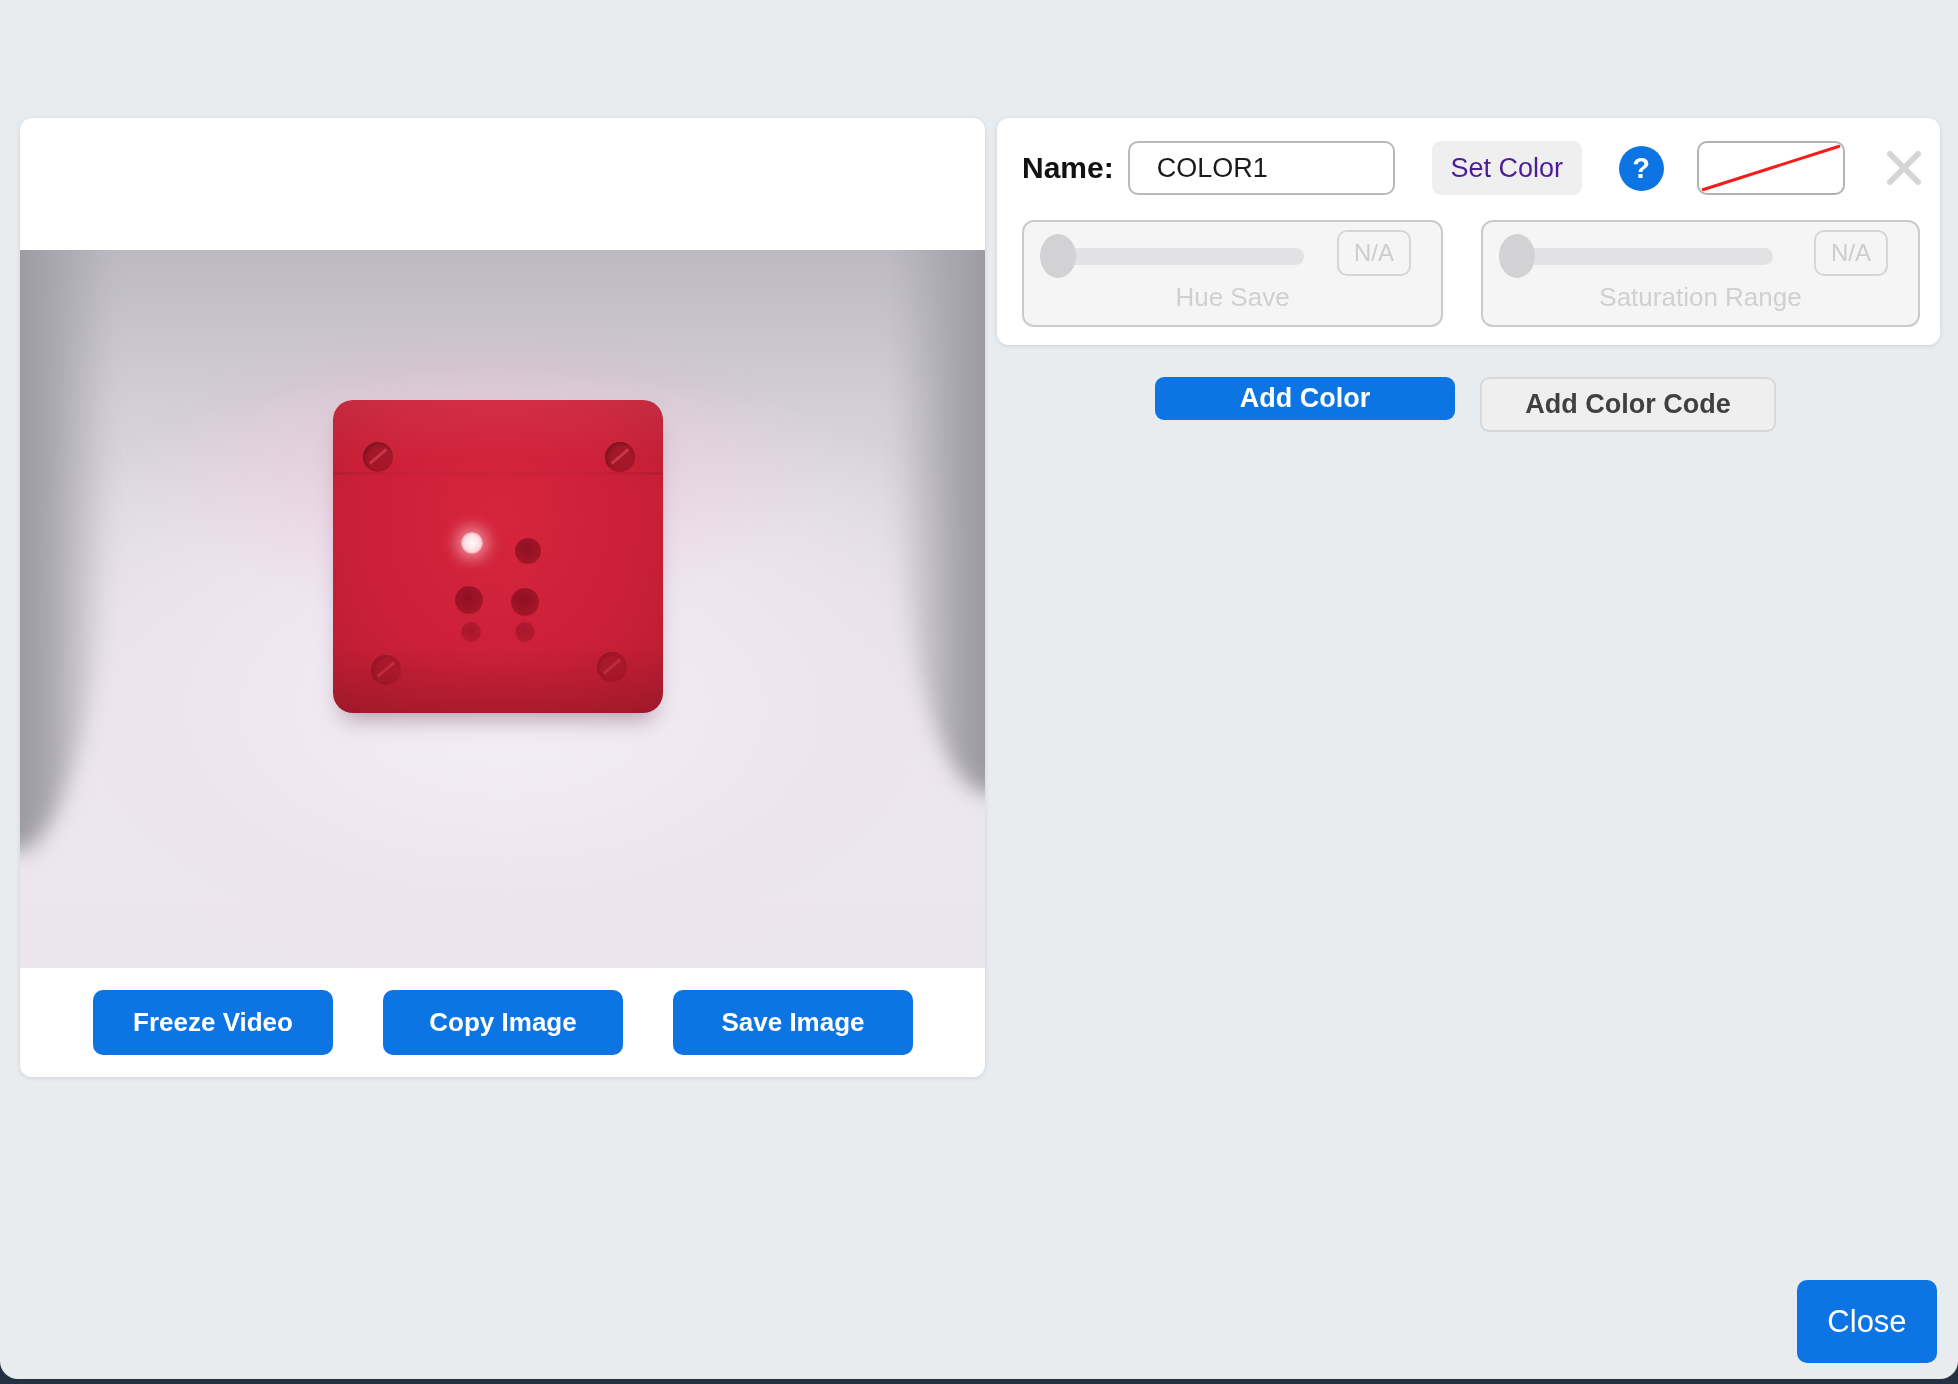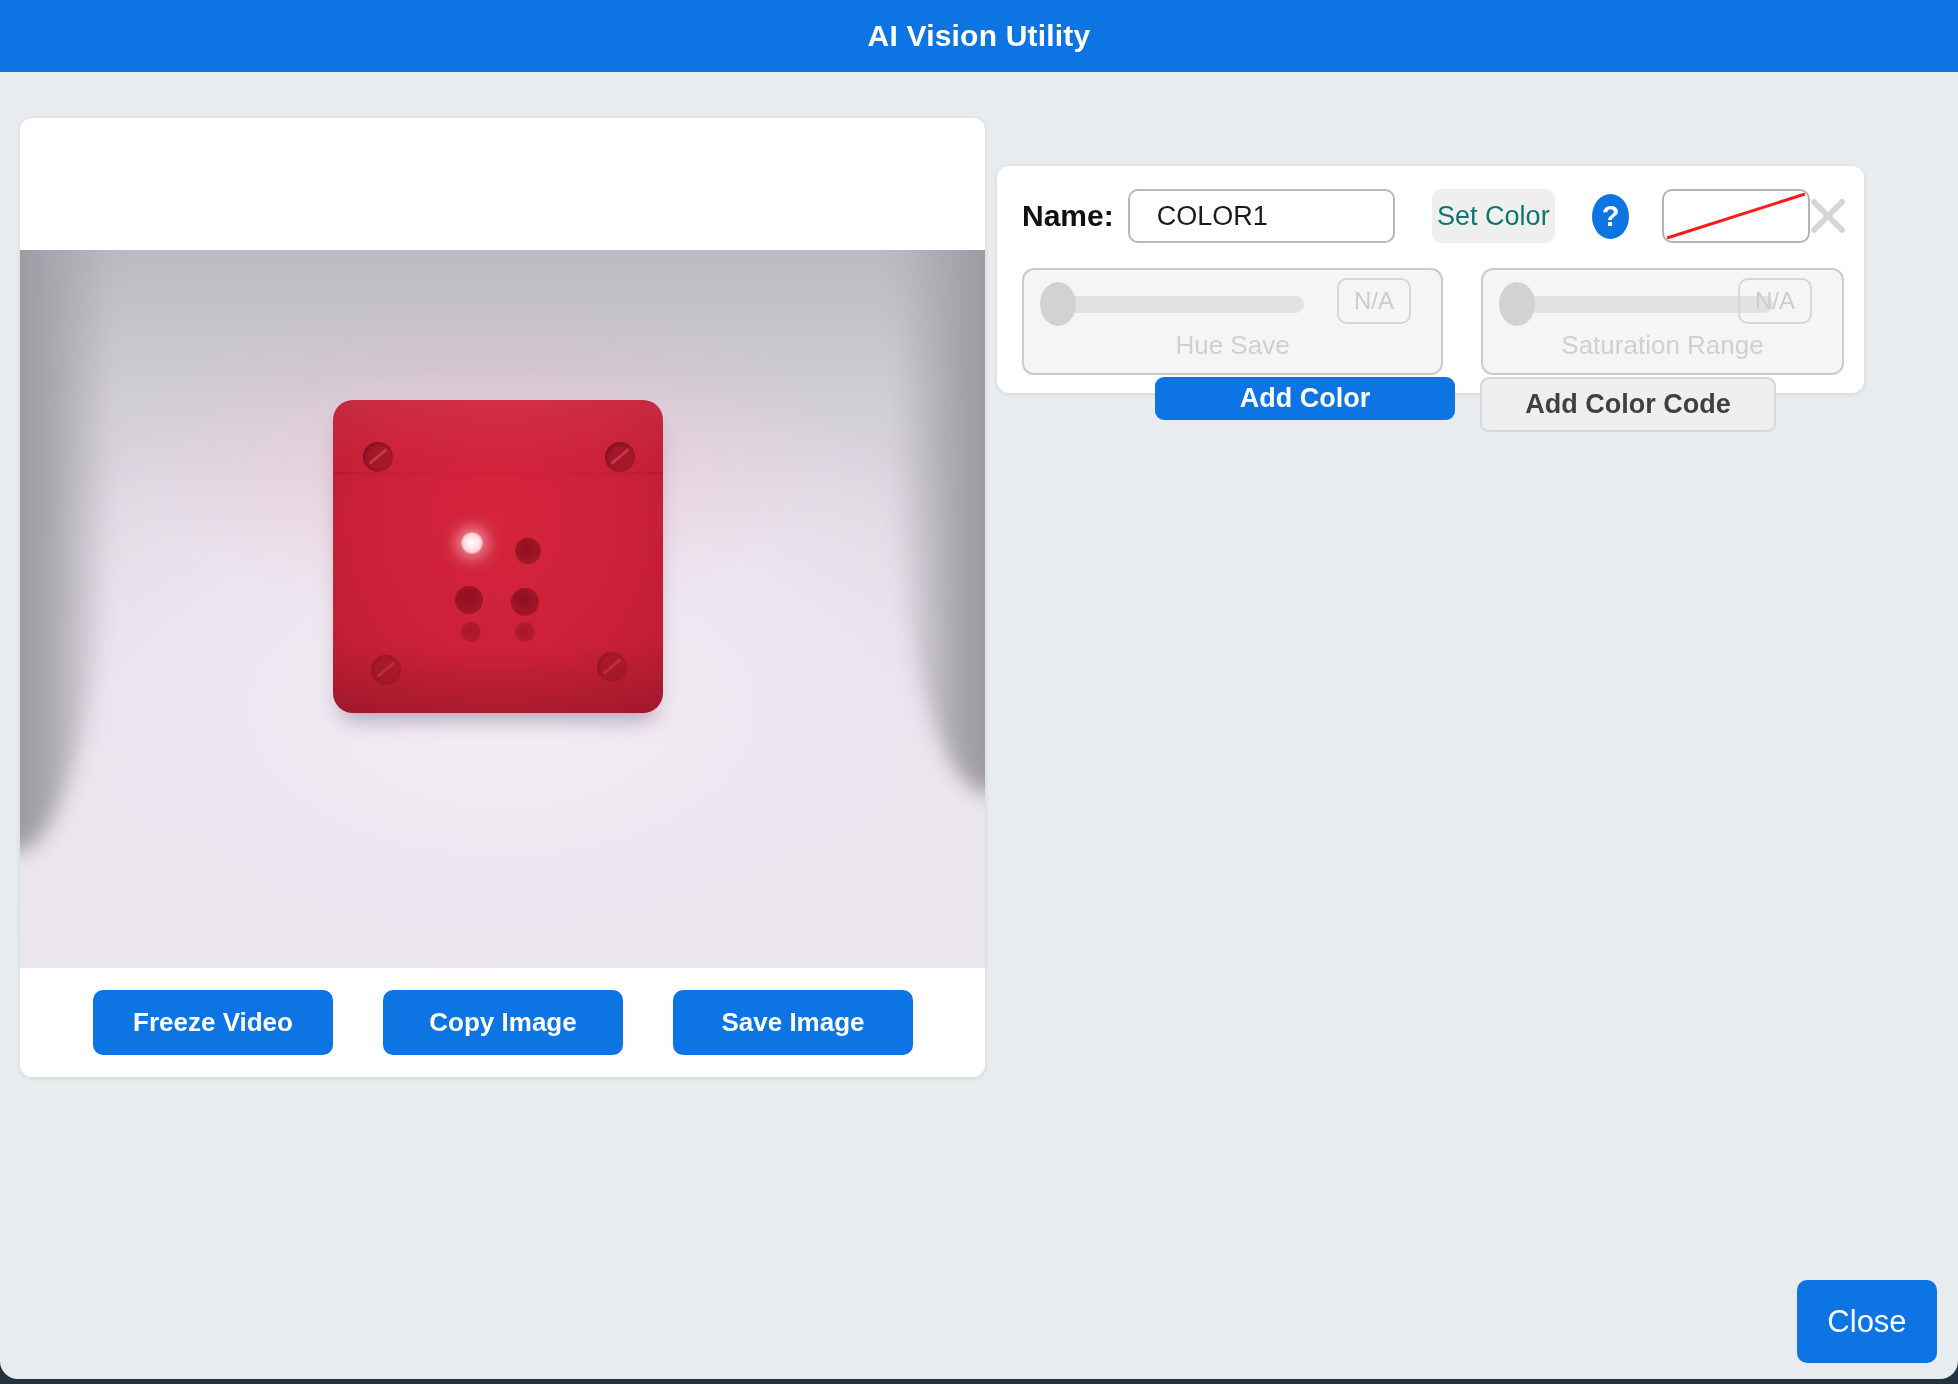--- a/index.html
+++ b/index.html
@@ -26,21 +26,21 @@
   .titlebar .title {
     color: #ffffff; font-size: 30px; font-weight: 700; letter-spacing: .2px;
   }
 
   
   .card {
     position: absolute; background: #ffffff; border-radius: 12px;
     box-shadow: 0 1px 5px rgba(0,0,0,0.10);
   }
   .left-card  { left: 20px;  top: 118px; width: 965px; height: 959px; }
-  .right-card { left: 997px; top: 118px; width: 867px; height: 227px; margin-top: 48px; }
+  .right-card { left: 997px; top: 118px; width: 943px; height: 227px; }
 
   
   .status-box {
     position: absolute; left: 22px; top: 24px; width: 921px; height: 73px;
     background: #f4f4f4; border: 2px solid #c5c5c5; border-radius: 10px;
     display: flex; align-items: center; padding-left: 34px;
   }
   .status-dot {
     width: 27px; height: 27px; border-radius: 50%;
     background: #8ce08f; margin-right: 22px; flex: 0 0 auto;
@@ -134,21 +134,21 @@
   }
   .name-label { font-size: 30px; font-weight: 700; color: #111; }
   .name-input {
     margin-left: 14px; width: 267px; height: 54px;
     border: 2px solid #b9b9b9; border-radius: 10px;
     font-size: 27px; color: #1b1b1b; padding: 0 27px;
     font-family: "Liberation Sans", sans-serif; background: #fff; outline: none;
   }
   .set-color-btn {
     margin-left: 37px; width: 150px; height: 54px;
-    background: #efefef; color: #0f766e; border: none; border-radius: 9px;
+    background: #efefef; color: #4c1d95; border: none; border-radius: 9px;
     font-size: 27px; font-weight: 500; display: flex; align-items: center; justify-content: center;
   }
   .help-circle {
     margin-left: 37px; width: 45px; height: 45px; border-radius: 50%;
     background: #0d74e4; color: #fff; font-size: 29px; font-weight: 700;
     display: flex; align-items: center; justify-content: center; cursor: pointer;
   }
   .swatch {
     margin-left: 33px; width: 148px; height: 54px;
     border: 2px solid #b3b3b3; border-radius: 10px; background: #ffffff;
@@ -205,23 +205,20 @@
   .close-btn {
     position: absolute; left: 1797px; top: 1280px; width: 140px; height: 83px;
     border-radius: 10px; font-size: 31px; font-weight: 500;
   }
 </style>
 </head>
 <body>
 
 <div class="dialog">
 
-  <div class="titlebar">
-    <div class="title">AI Vision Utility</div>
-  </div>
 
   <div class="card left-card">
 
 
     <div class="video">
       <div class="curtain left"></div>
       <div class="curtain right"></div>
       <div class="cube">
         <div class="seam"></div>
         <div class="screw tl"></div>

